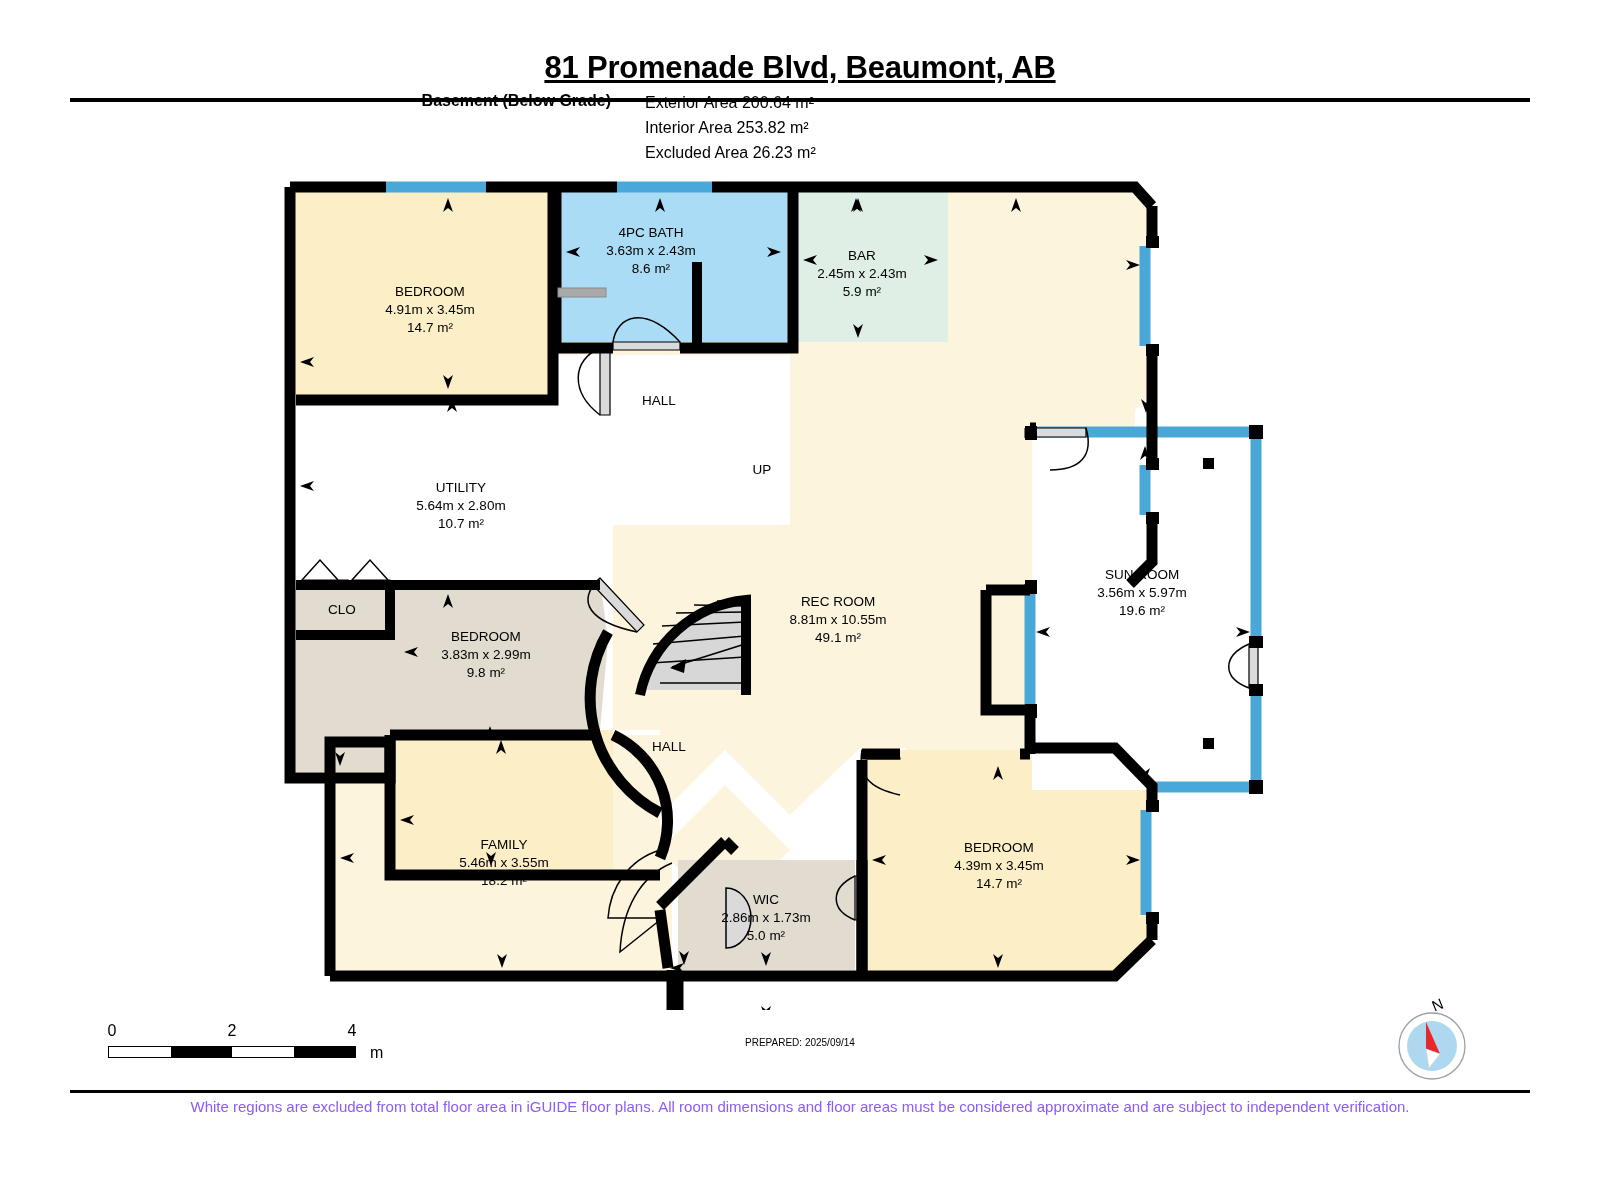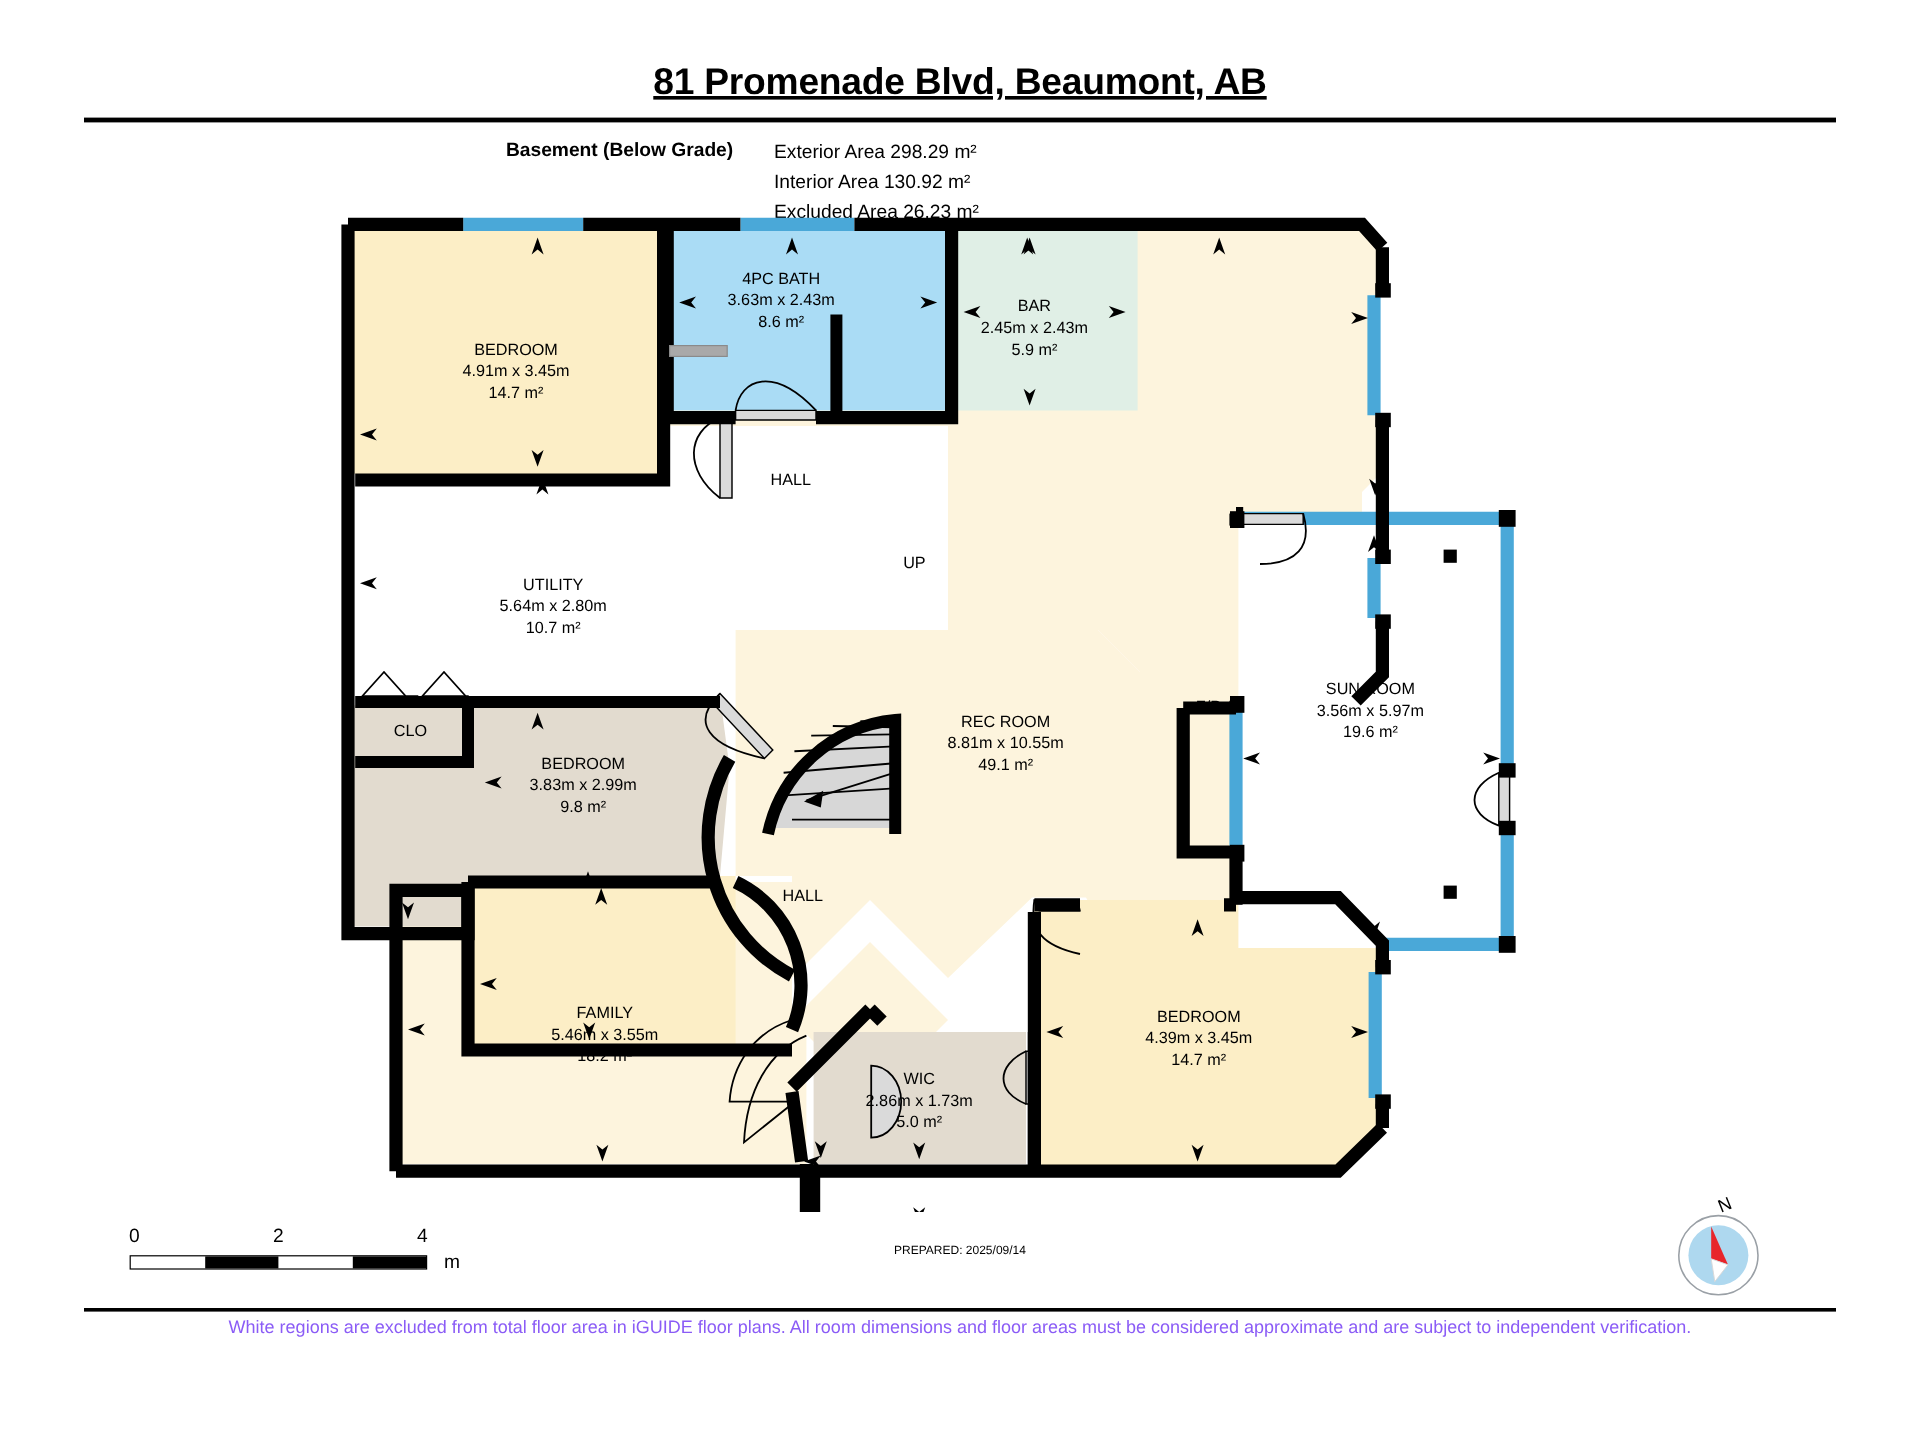--- a/index.html
+++ b/index.html
@@ -39,21 +39,21 @@
     position: absolute;
     left: 70px;
     top: 98px;
     width: 1460px;
     height: 4px;
     background: #000;
   }
 
   .meta {
     position: absolute;
-    top: 115px;
+    top: 90px;
     left: 0;
     width: 1316px;
     display: flex;
     justify-content: center;
     gap: 34px;
   }
   .meta-label {
     font-size: 16px;
     font-weight: bold;
     padding-top: 2px;
@@ -176,22 +176,22 @@
 <body>
 
 <div id="page">
 
   <div class="title">81 Promenade Blvd, Beaumont, AB</div>
   <div class="rule-top"></div>
 
   <div class="meta">
     <div class="meta-label">Basement (Below Grade)</div>
     <div class="meta-values">
-      <div>Exterior Area 298.29 m²</div>
-      <div>Interior Area 130.92 m²</div>
+      <div>Exterior Area 200.64 m²</div>
+      <div>Interior Area 253.82 m²</div>
       <div>Excluded Area 26.23 m²</div>
     </div>
   </div>
 
   <div id="plan-wrap">
   <svg width="1600" height="840" viewBox="0 0 1600 840">
 
     <g>
 
       <path fill="#fdf4dd" d="M 290 22 L 1135 22 L 1150 38 L 1150 225 L 1135 240 L 1135 520 L 1135 595

